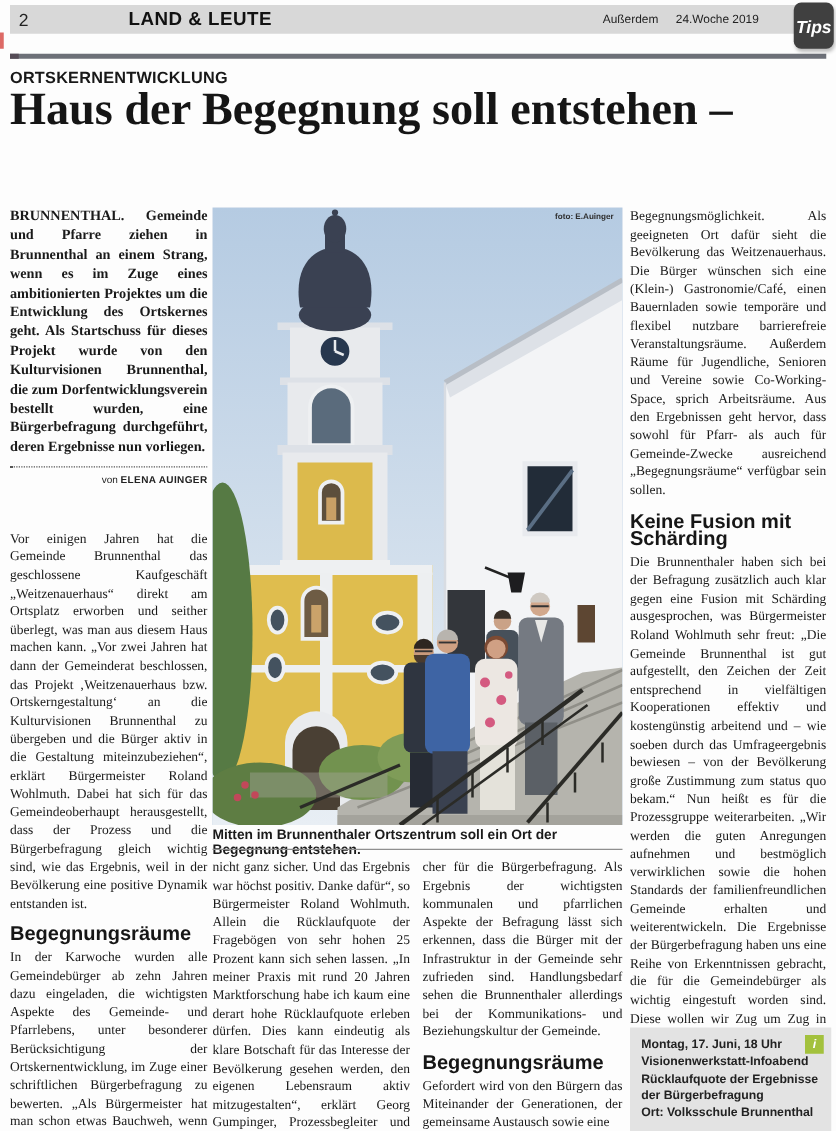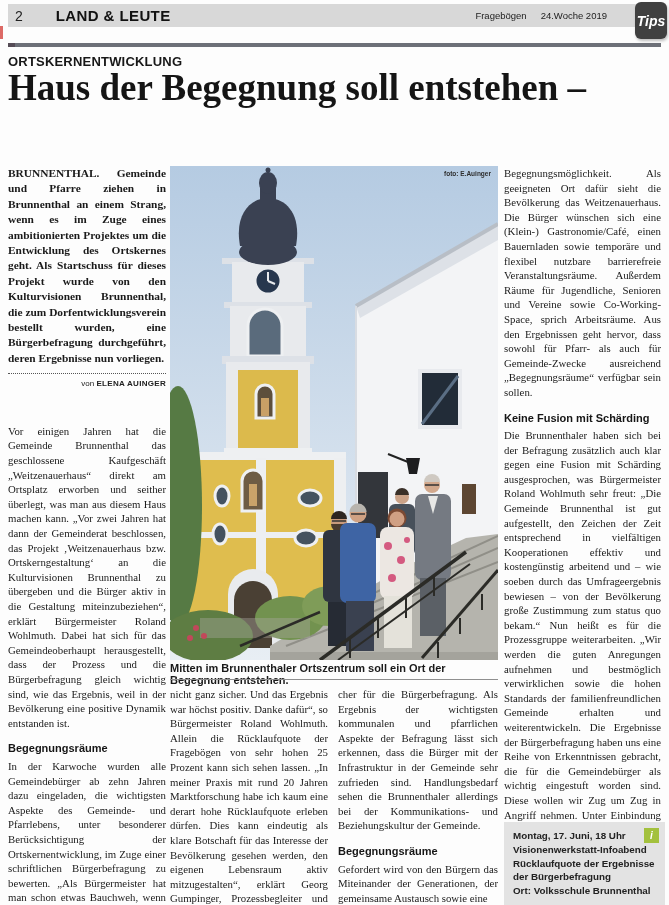--- a/index.html
+++ b/index.html
@@ -3,21 +3,21 @@
 <meta charset="utf-8">
 <style>
   html,body{margin:0;padding:0;background:#ffffff;}
   .page{position:relative;width:669px;height:905px;background:#fdfdfd;overflow:hidden;
         font-family:"Liberation Serif",serif;color:#1a1a1a;}
 
   
   .header-bar{position:absolute;left:8px;top:4px;width:633px;height:23px;background:#d8d8d8;
               display:flex;align-items:center;font-family:"Liberation Sans",sans-serif;}
   .page-num{font-size:14px;margin-left:7px;color:#222;}
-  .section-title{font-size:15px;font-weight:bold;letter-spacing:.4px;margin-left:33px;color:#111;}
+  .section-title{font-size:15px;font-weight:bold;letter-spacing:.4px;margin-left:80px;color:#111;}
   .header-right{margin-left:auto;margin-right:34px;font-size:9.5px;color:#222;display:flex;gap:14px;}
   .tips-logo{position:absolute;right:2px;top:2px;width:32px;height:37px;background:#404040;
              border-radius:6px;display:flex;align-items:center;justify-content:center;
              color:#fff;font-family:"Liberation Sans",sans-serif;font-weight:bold;
              font-style:italic;font-size:14px;box-shadow:1px 2px 3px rgba(0,0,0,.25);z-index:6;}
   .edge-mark{position:absolute;left:0;top:26px;width:3px;height:13px;background:#dd6a66;}
   .top-rule{position:absolute;left:8px;top:43px;width:653px;height:4px;background:#6d7078;}
   .top-rule .cap{position:absolute;left:0;top:0;width:7px;height:4px;background:#554c56;}
 
   
@@ -31,21 +31,21 @@
   .col p{margin:0;}
   .col1{left:8px;top:166px;width:158px;height:739px;overflow:hidden;}
   .col2{left:170px;top:687px;width:158px;height:218px;overflow:hidden;}
   .col3{left:338px;top:687px;width:160px;height:218px;overflow:hidden;}
   .col4{left:504px;top:166px;width:157px;height:655px;overflow:hidden;}
 
   .lead{font-weight:bold;font-size:11.4px;line-height:15.4px;text-align:justify;margin:0;}
   .byline-row{margin-top:7px;border-top:1px dotted #555;padding-top:3px;text-align:right;
               font-family:"Liberation Sans",sans-serif;font-size:8px;color:#222;margin-bottom:32px;}
   .byline-row .name{font-weight:bold;letter-spacing:.3px;}
-  .subhead{font-family:"Liberation Sans",sans-serif;font-weight:bold;font-size:11px;
+  .subhead{font-family:"Liberation Sans",sans-serif;font-weight:bold;font-size:16px;
            margin:11px 0 3px 0;text-align:left;color:#161616;}
 
   
   .photo{position:absolute;left:170px;top:166px;width:328px;height:494px;overflow:hidden;background:#c3d4e6;}
   .photo svg{display:block;}
   .photo-credit{position:absolute;top:4px;right:7px;font-family:"Liberation Sans",sans-serif;
                 font-size:6.5px;font-weight:bold;color:#2e2e2e;z-index:2;}
   .caption{position:absolute;left:170px;top:662px;width:328px;font-family:"Liberation Sans",sans-serif;
            font-size:11px;font-weight:bold;color:#1a1a1a;}
   .caption-rule{position:absolute;left:170px;top:679px;width:328px;height:1px;background:#8f8f8f;}
@@ -60,21 +60,21 @@
 </style>
 </head>
 <body>
 
 <div class="page">
 
   <div class="header-bar">
     <span class="page-num">2</span>
     <span class="section-title">LAND &amp; LEUTE</span>
     <span class="header-right">
-      <span>Fragebögen</span>
+      <span>Außerdem</span>
       <span>24.Woche 2019</span>
     </span>
   </div>
   <div class="tips-logo">Tips</div>
   <div class="edge-mark"></div>
   <div class="top-rule">
       <div class="cap"></div>
     </div>
 
   <div class="kicker">ORTSKERNENTWICKLUNG</div>

